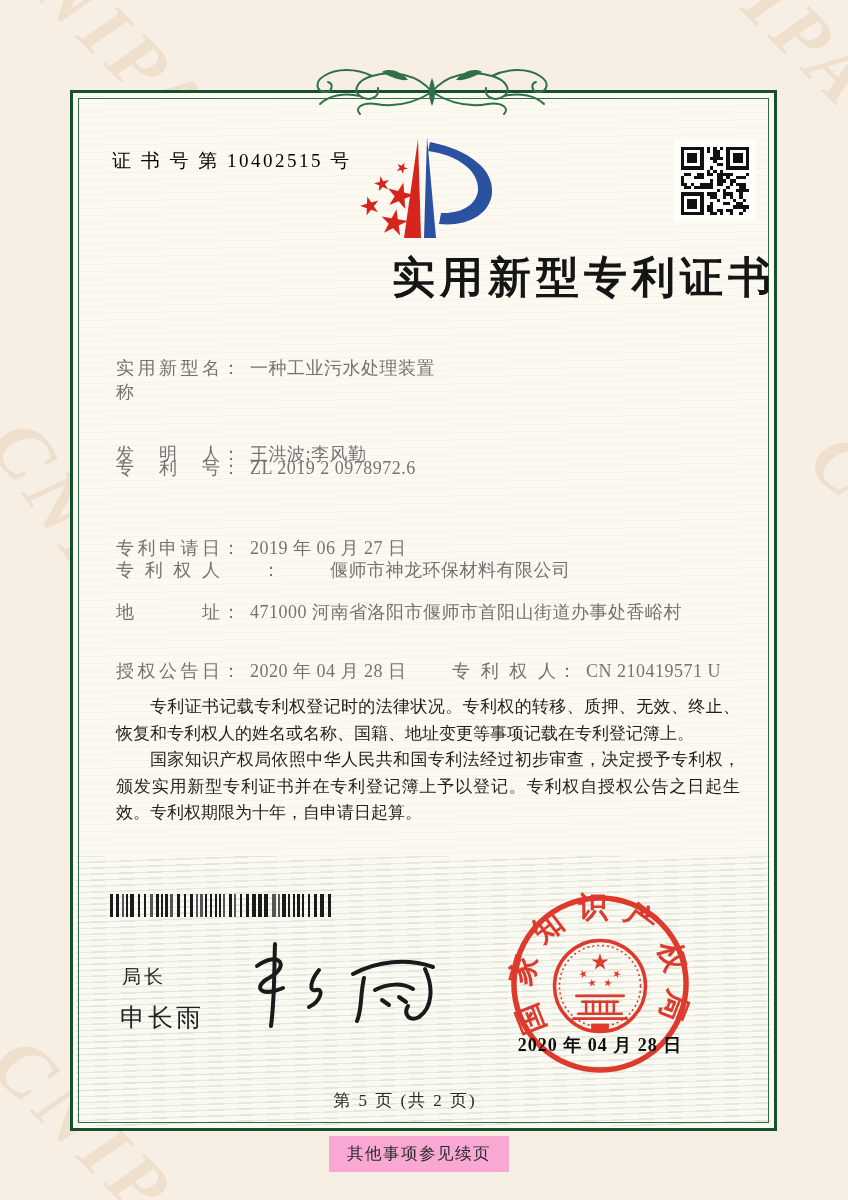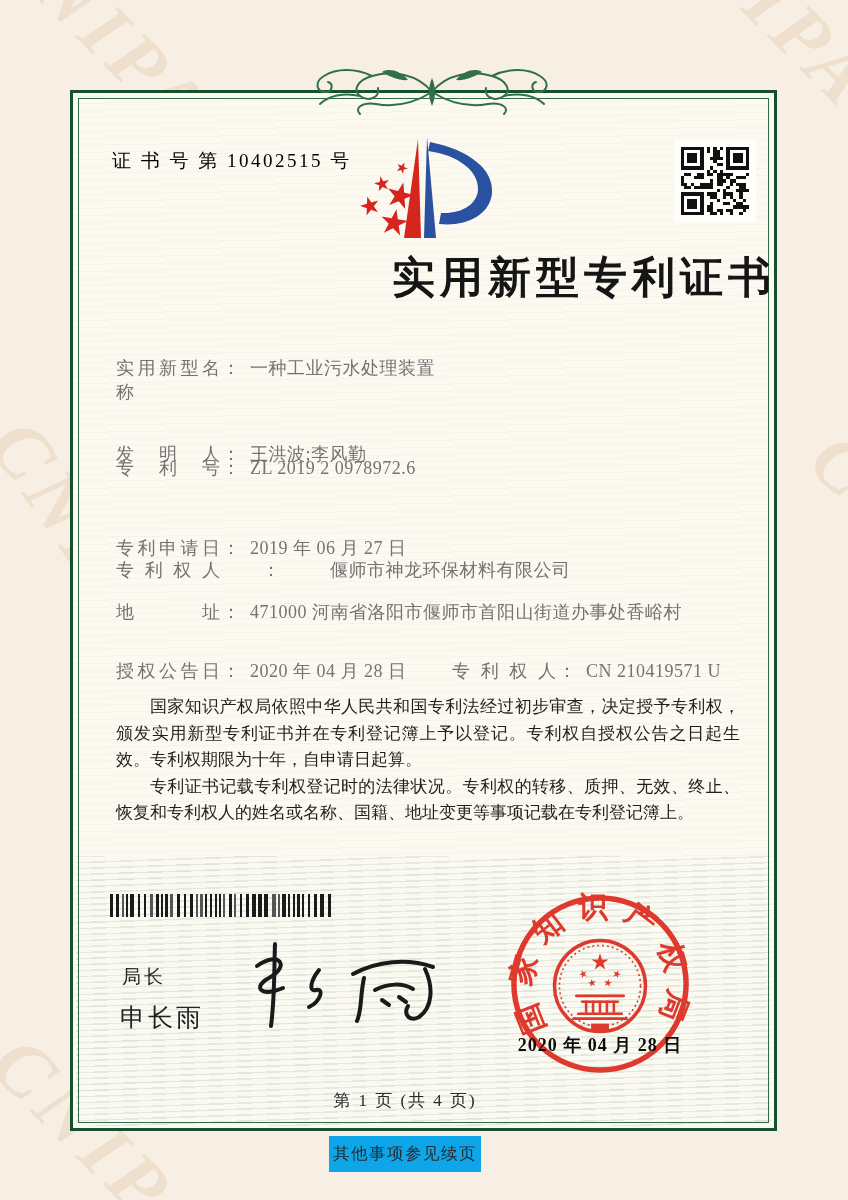--- a/index.html
+++ b/index.html
@@ -53,21 +53,21 @@
   
   .barcode{position:absolute; left:110px; top:894px;}
   .sig-title{position:absolute; left:122px; top:964px; font-size:19px; letter-spacing:3px;}
   .sig-name{position:absolute; left:120px; top:1001px; font-size:25px; letter-spacing:3px;}
   .sig-script{position:absolute; left:245px; top:936px;}
   .seal{position:absolute; left:506px; top:890px;}
   .seal-date{position:absolute; left:508px; top:1033px; width:184px; text-align:center;
     font-size:18px; letter-spacing:1px; color:#0d0d0d; font-weight:600;}
   .pageno{position:absolute; left:52px; top:1089px; width:706px; text-align:center;
     font-size:17px; letter-spacing:2px; color:#2a2a2a;}
-  .note{position:absolute; left:329px; top:1136px; background:#0ea5e9; padding:7px 4px;
+  .note{position:absolute; left:329px; top:1136px; background:#f9a8d4; padding:7px 18px;
     font-size:16.5px; letter-spacing:1.5px; color:#2a2a2a;}
 </style>
 </head>
 <body>
 
 <div class="page">
 
   <div class="wm wm1">CNIPA</div>
   <div class="wm wm2">CNIPA</div>
   <div class="wm wm3">CNIPA</div>
@@ -287,22 +287,22 @@
       <span class="colon">：</span>
       <span class="val">2020 年 04 月 28 日</span>
   </div>
   <div class="row rg2">
     <span class="lab">专利权人</span>
       <span class="colon">：</span>
       <span class="val">CN 210419571 U</span>
   </div>
 
   <div class="body">
+    <p>专利证书记载专利权登记时的法律状况。专利权的转移、质押、无效、终止、恢复和专利权人的姓名或名称、国籍、地址变更等事项记载在专利登记簿上。</p>
     <p>国家知识产权局依照中华人民共和国专利法经过初步审查，决定授予专利权，颁发实用新型专利证书并在专利登记簿上予以登记。专利权自授权公告之日起生效。专利权期限为十年，自申请日起算。</p>
-    <p>专利证书记载专利权登记时的法律状况。专利权的转移、质押、无效、终止、恢复和专利权人的姓名或名称、国籍、地址变更等事项记载在专利登记簿上。</p>
   </div>
 
   <svg id="barcode" class="barcode" width="226" height="23">
       <rect x="0" y="0" width="3" height="23" fill="#1b1b1b"></rect>
       <rect x="6" y="0" width="3" height="23" fill="#1b1b1b"></rect>
       <rect x="12" y="0" width="2" height="23" fill="#555"></rect>
       <rect x="16" y="0" width="2" height="23" fill="#1b1b1b"></rect>
       <rect x="20" y="0" width="4" height="23" fill="#1b1b1b"></rect>
       <rect x="28" y="0" width="2" height="23" fill="#1b1b1b"></rect>
       <rect x="34" y="0" width="2" height="23" fill="#1b1b1b"></rect>
@@ -380,16 +380,16 @@
           <path d="M-18,16 L18,16"></path>
           <path d="M-14,16 L-14,26 M-7,16 L-7,26 M0,16 L0,26 M7,16 L7,26 M14,16 L14,26"></path>
           <path d="M-22,28 L22,28"></path>
           <path d="M-27,33 L27,33"></path>
         </g>
       </g>
     </g>
   </svg>
   <div class="seal-date">2020 年 04 月 28 日</div>
 
-  <div class="pageno">第 1 页 (共 4 页)</div>
+  <div class="pageno">第 5 页 (共 2 页)</div>
   <div class="note">其他事项参见续页</div>
 
 </div>
 
 </body></html>

